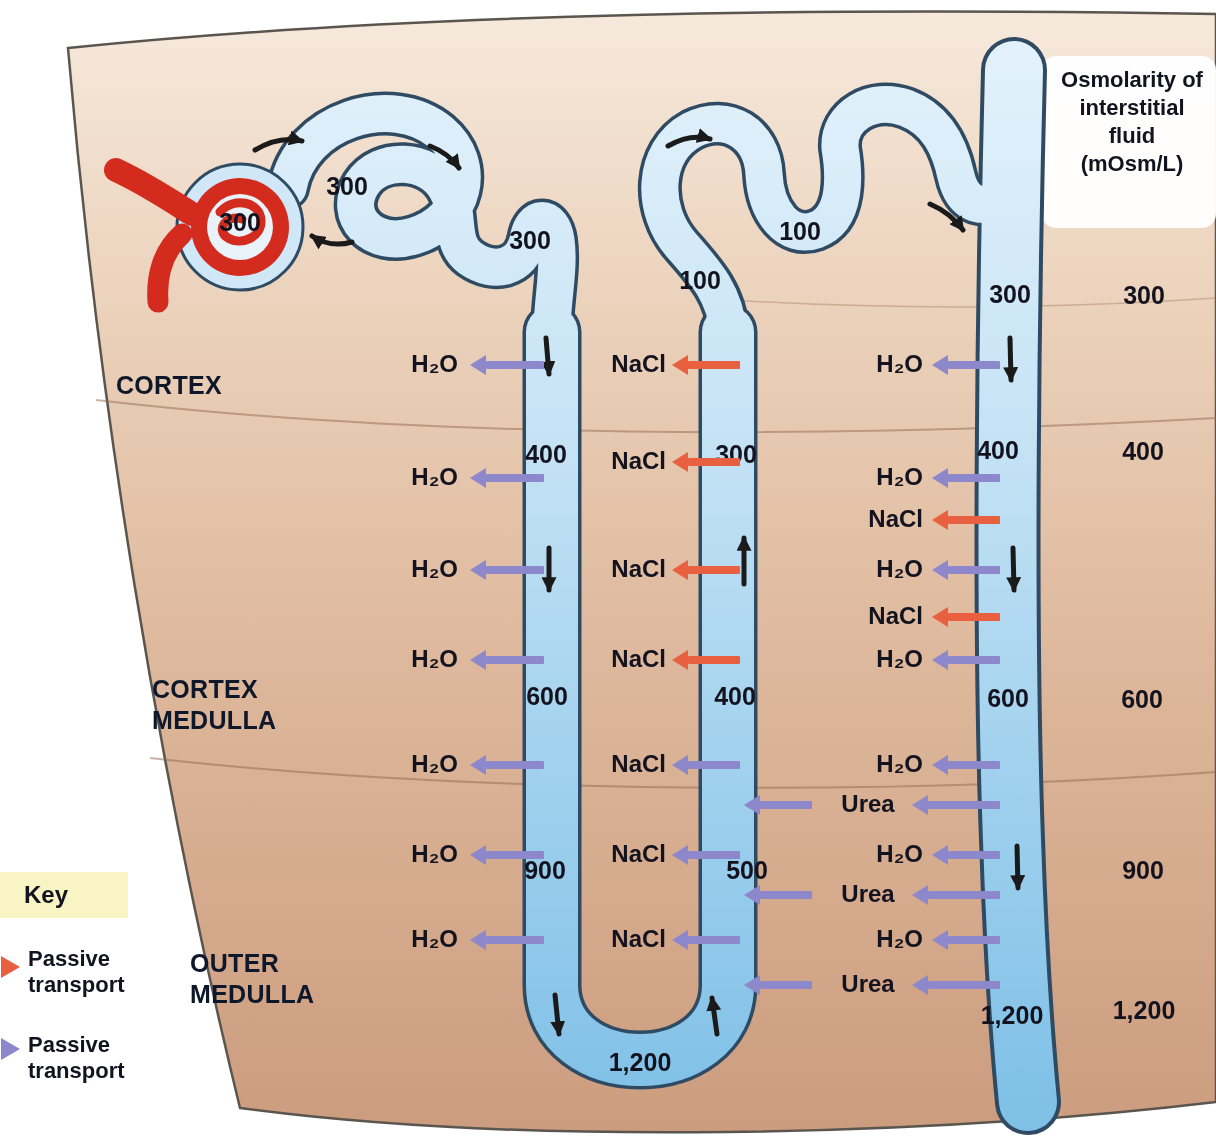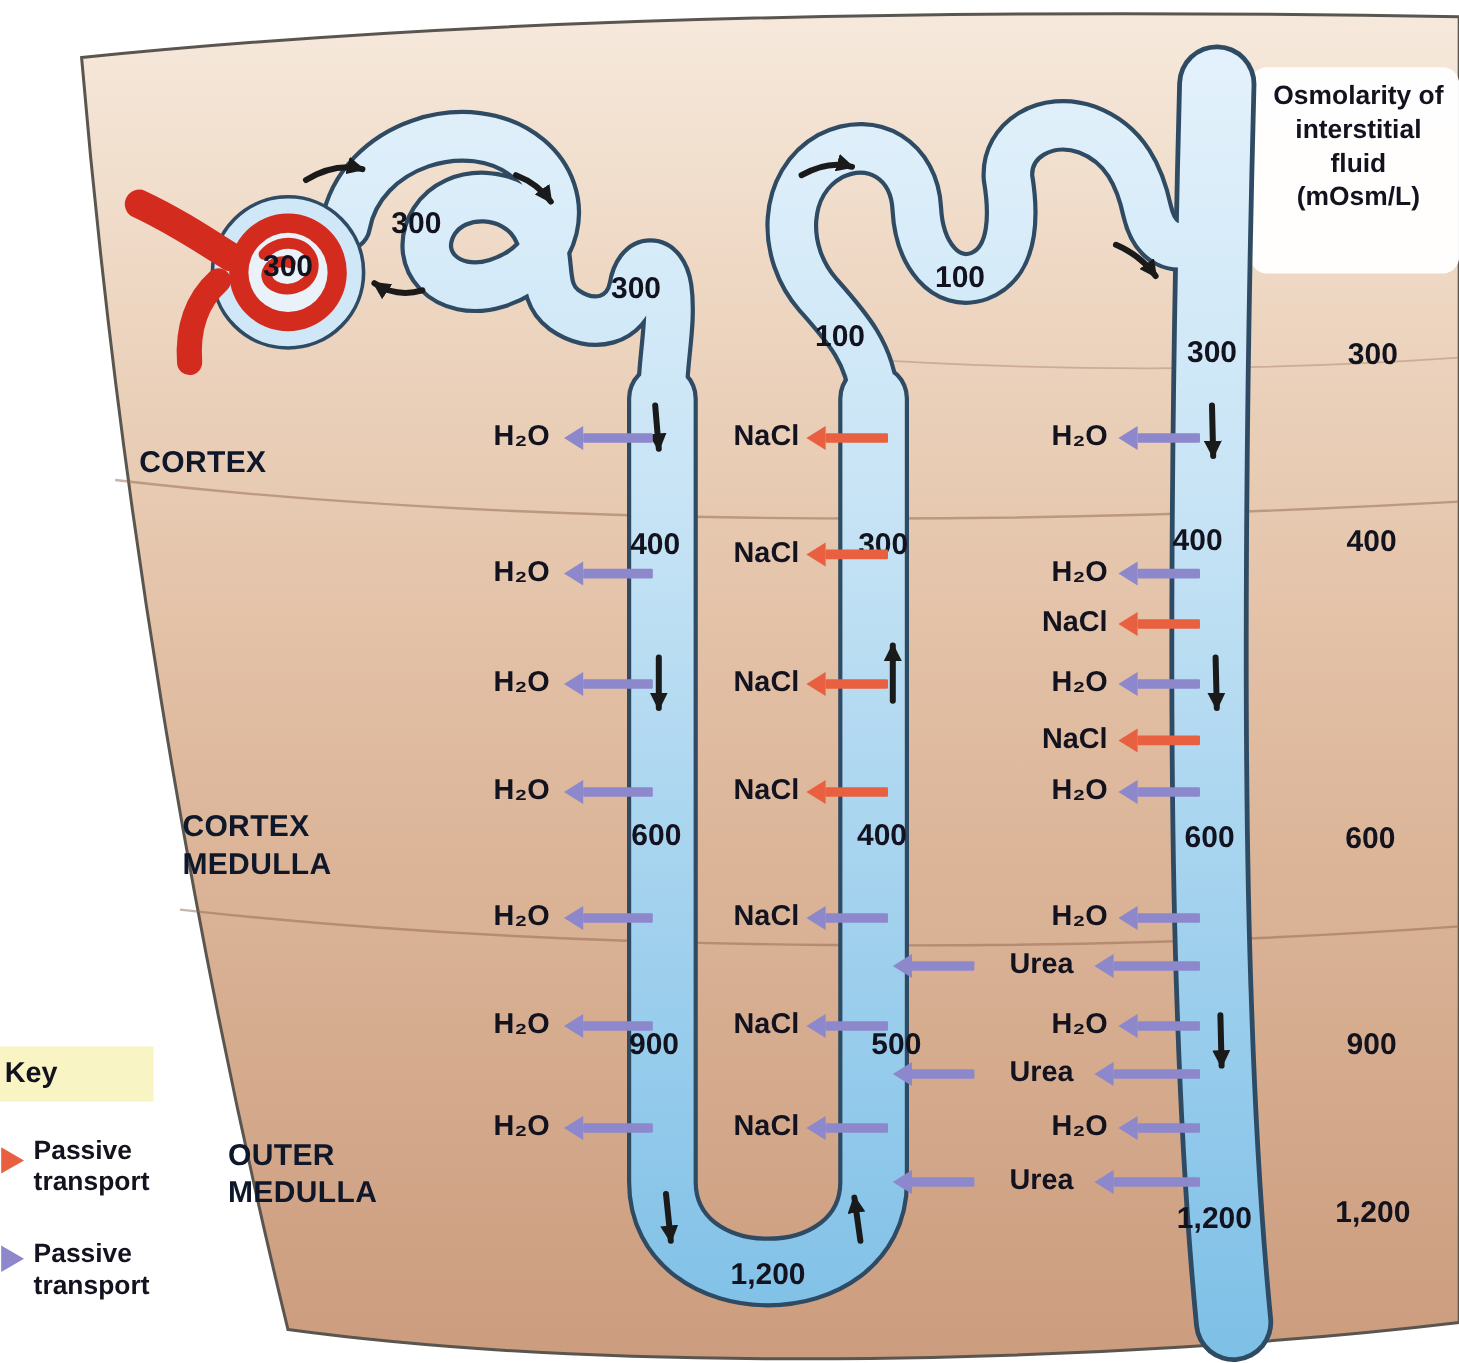--- a/index.html
+++ b/index.html
@@ -14,21 +14,21 @@
     border-top:10px solid transparent;border-bottom:10px solid transparent;
     border-right:16px solid currentColor;}
   .purple{color:#8d87cb;}
   .orange{color:#e8603f;}
   .region{position:absolute;font-weight:700;font-size:25px;color:#0f172a;letter-spacing:.3px;}
   .region span{display:block;line-height:31px;}
   .scalehdr{position:absolute;left:1048px;top:66px;width:168px;text-align:center;
     font-weight:700;font-size:22px;line-height:28px;color:#13131f;}
   .scalehdr span{display:block;}
   .keybox{position:absolute;left:0;top:872px;width:128px;height:46px;background:#f8f4c3;}
-  .keybox span{display:block;padding-left:4px;line-height:46px;font-weight:700;font-size:24px;color:#13131f;}
+  .keybox span{display:block;padding-left:24px;line-height:46px;font-weight:700;font-size:24px;color:#13131f;}
   .keyitem{position:absolute;left:28px;font-weight:700;font-size:22px;color:#13131f;}
   .keyitem span{display:block;line-height:26px;}
   .keytri{position:absolute;left:1px;width:0;height:0;
     border-top:11px solid transparent;border-bottom:11px solid transparent;border-left:19px solid;}
   .tri-active{border-left-color:#e8603f;}
   .tri-passive{border-left-color:#8d87cb;}
 </style>
 </head>
 <body>
 

